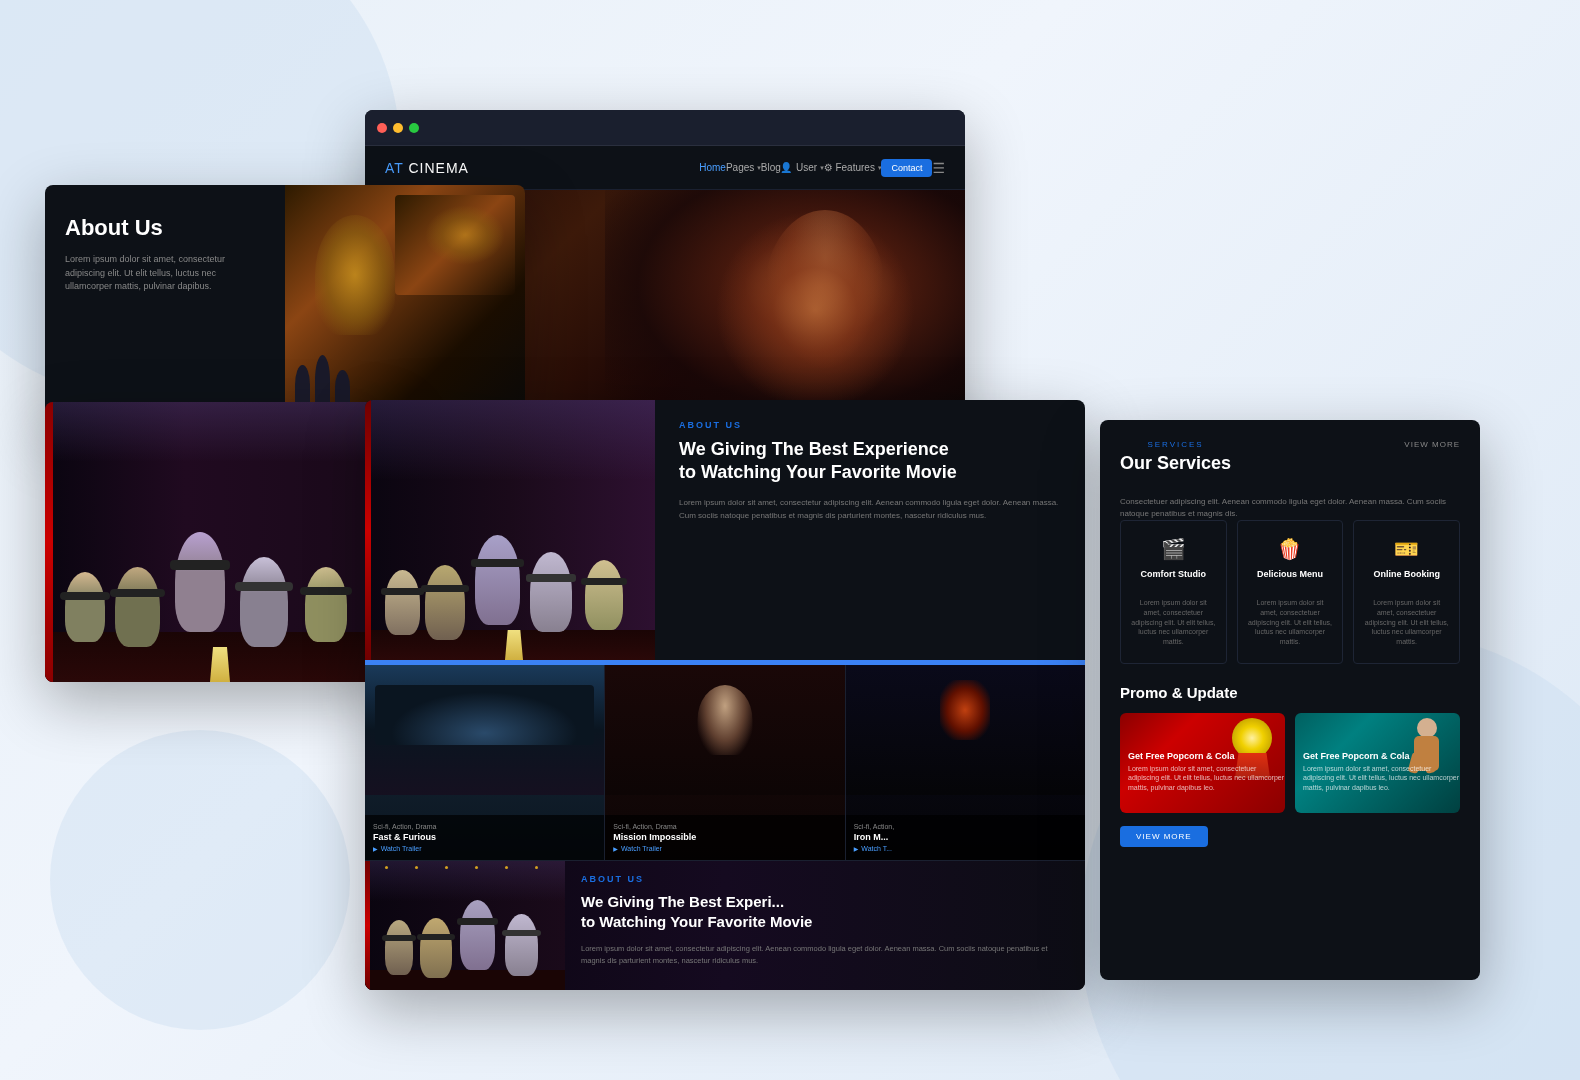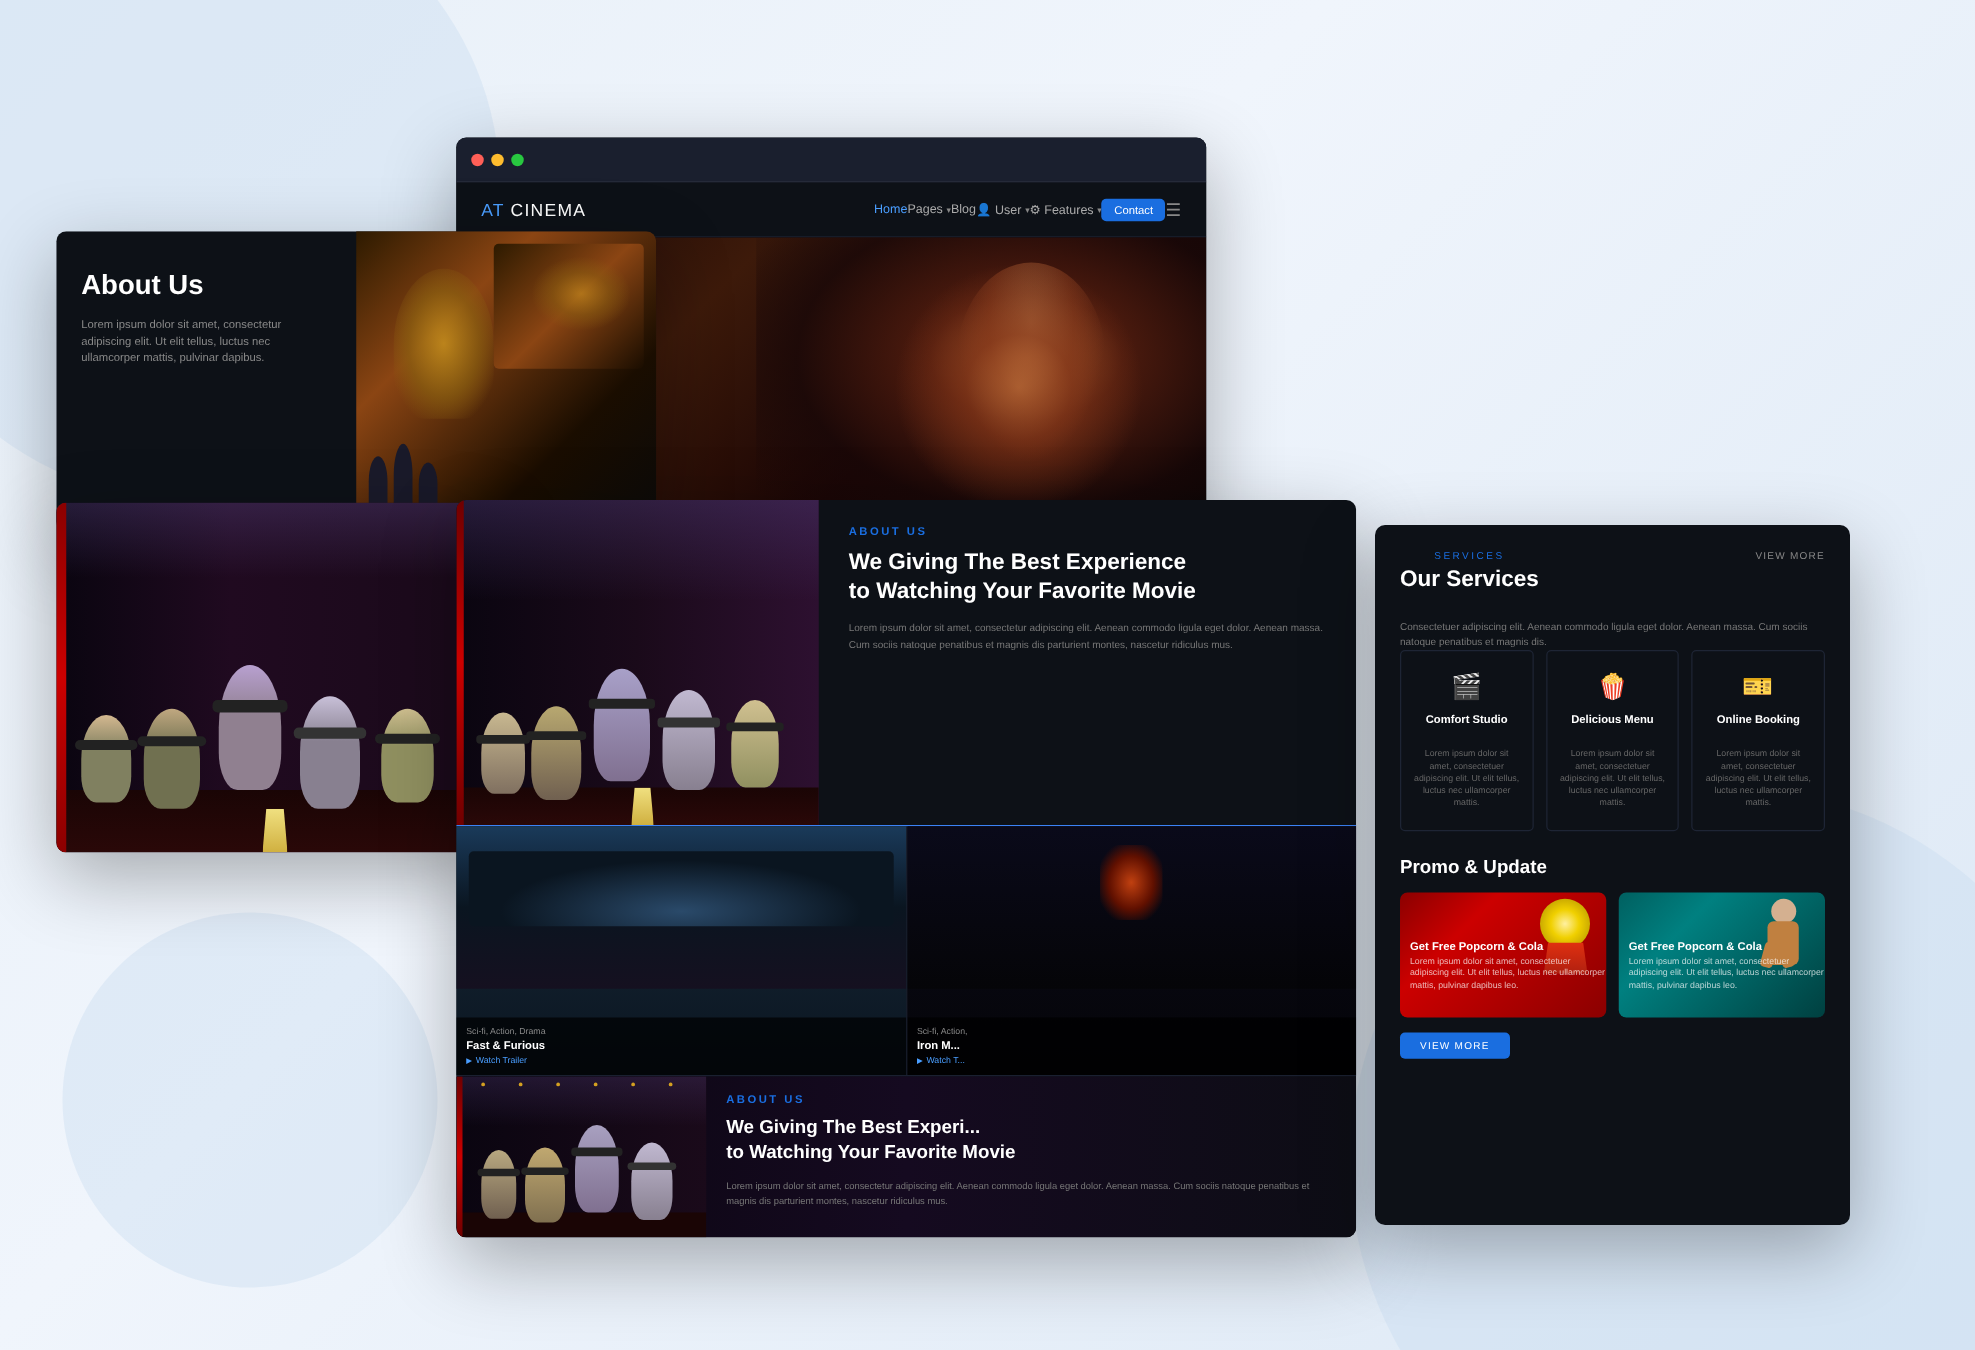--- a/index.html
+++ b/index.html
@@ -218,21 +218,21 @@
       color: #777;
       font-size: 8px;
       line-height: 1.6;
       margin-bottom: 10px;
     }
 
     
     .movie-grid {
       display: flex;
       height: 200px;
-      border-top: 1px solid #3b82f6;
+      border-top: 5px solid #3b82f6;
     }
     .movie-card {
       flex: 1;
       position: relative;
       overflow: hidden;
       border-right: 1px solid #1a2030;
     }
     .movie-card:last-child { border-right: none; }
     .movie-bg-1 {
       background: linear-gradient(to bottom, #1a2a3a 0%, #0a1520 100%);
@@ -580,20 +580,30 @@
           <div style="position:absolute; top:20px; left:10px; right:10px; height:60px; background:radial-gradient(ellipse at 50% 80%, #2a4a6a 0%, #0a1520 60%); border-radius:4px;"></div>
         </div>
         <div class="movie-overlay">
           <div class="movie-genre">Sci-fi, Action, Drama</div>
           <div class="movie-title">Fast &amp; Furious</div>
           <div class="movie-trailer">Watch Trailer</div>
         </div>
       </div>
 
 
+      <div class="movie-card movie-bg-3">
+        <div style="position:absolute; top:0; left:0; right:0; height:130px; background:linear-gradient(to bottom, #1a0808, #0d0505);">
+          <div style="position:absolute; top:20px; left:50%; transform:translateX(-50%); width:55px; height:70px; background:radial-gradient(ellipse at 50% 30%, #c0a080 0%, #604030 50%, transparent 80%); border-radius:50% 50% 30% 30%;"></div>
+        </div>
+        <div class="movie-overlay">
+          <div class="movie-genre">Sci-fi, Action, Drama</div>
+          <div class="movie-title">Mission Impossible</div>
+          <div class="movie-trailer">Watch Trailer</div>
+        </div>
+      </div>
 
       <div class="movie-card movie-bg-4">
         <div style="position:absolute; top:0; left:0; right:0; height:130px; background:linear-gradient(to bottom, #0a0a1a, #050508);">
           <div style="position:absolute; top:15px; left:50%; transform:translateX(-50%); width:50px; height:60px; background:radial-gradient(ellipse, #c04010 0%, #601000 50%, transparent 80%); border-radius:30% 30% 20% 20%;"></div>
         </div>
         <div class="movie-overlay">
           <div class="movie-genre">Sci-fi, Action,</div>
           <div class="movie-title">Iron M...</div>
           <div class="movie-trailer">Watch T...</div>
         </div>

